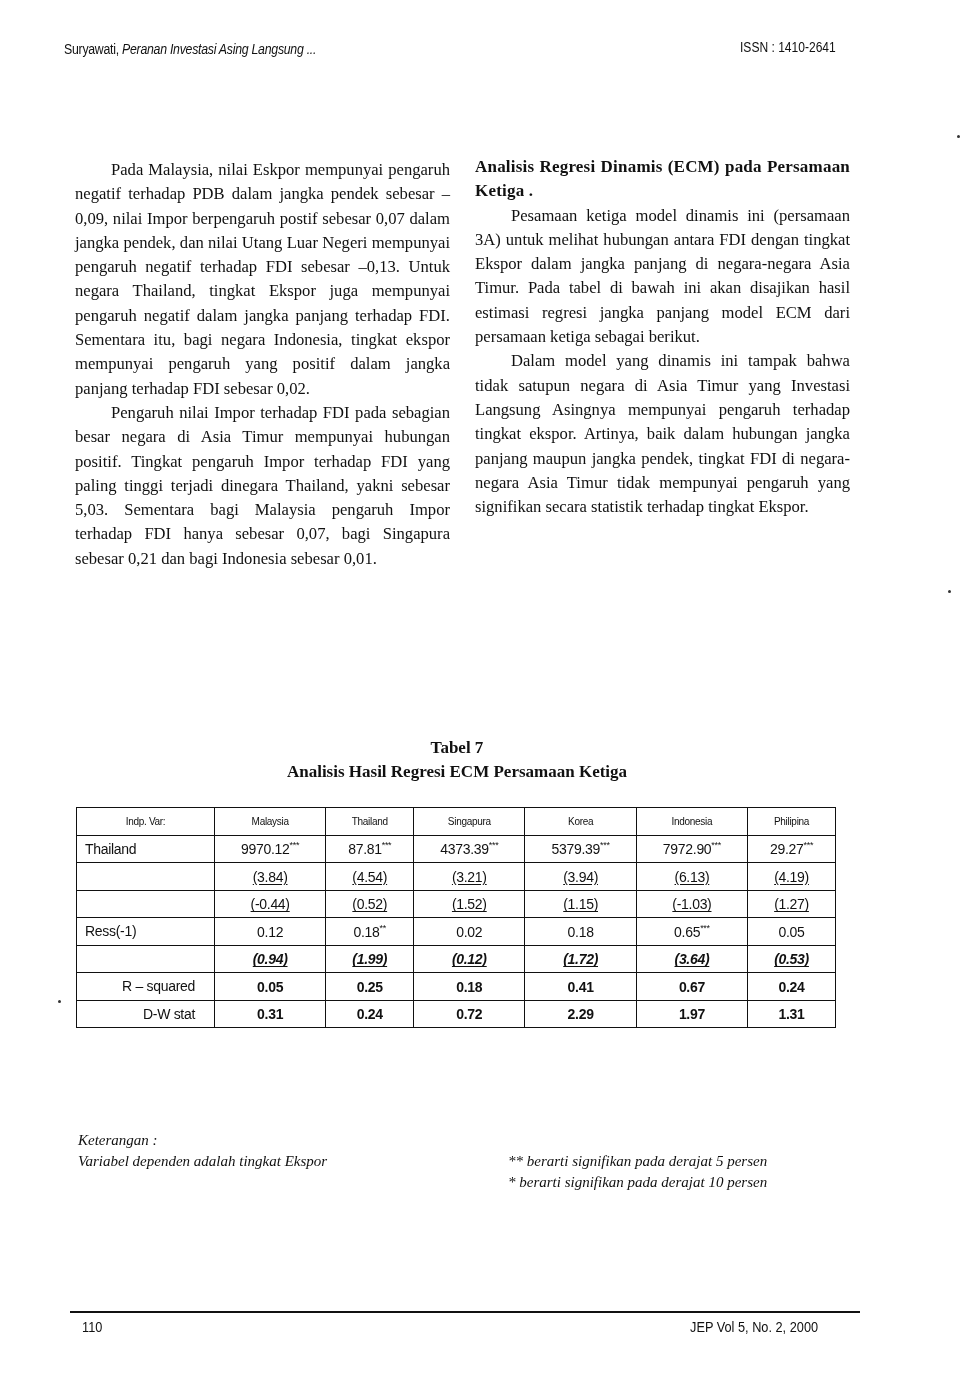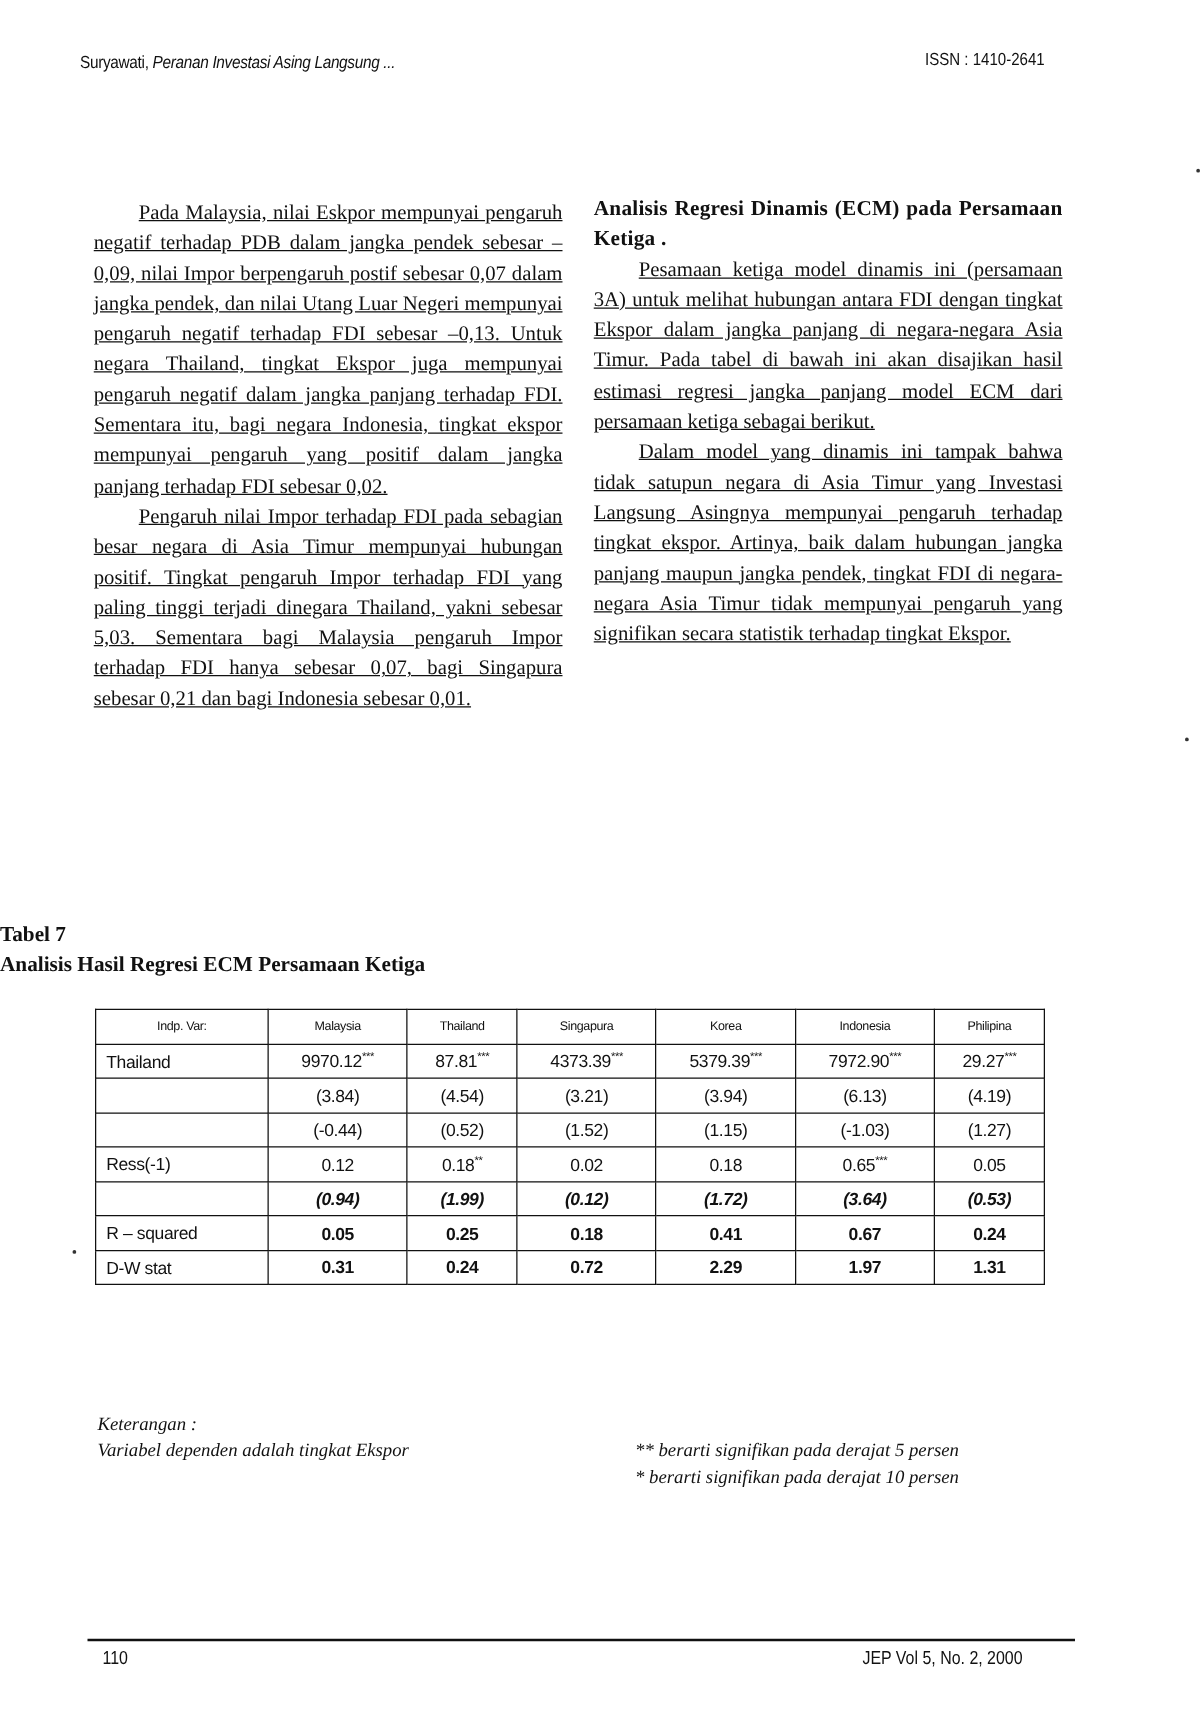--- a/index.html
+++ b/index.html
@@ -17,43 +17,43 @@
     position: absolute; left: 740px; top: 39px;
     font-family: "Liberation Sans", sans-serif; font-size: 14px;
     transform: scaleX(0.86); transform-origin: left top;
   }
   .col {
     position: absolute; top: 158px; width: 375px;
     font-size: 16.6px; line-height: 24.3px; text-align: justify;
   }
   .col-left { left: 75px; }
   .col-right { left: 475px; width: 375px; top: 155px; }
-  .col p { margin: 0; text-indent: 36px; text-decoration: underline; }
+  .col p { margin: 0; text-indent: 36px; }
   .col h3 { margin: 0; font-size: 17px; line-height: 24.3px; font-weight: bold; text-align: justify; letter-spacing: 0.2px; }
 
   .table-title {
-    position: absolute; left: 0; width: 914px; top: 736px; 
+    position: absolute; left: 0; width: 914px; top: 736px; text-align: center;
     font-weight: bold; font-size: 17px; line-height: 24px;
   }
   table.ecm {
     position: absolute; left: 76px; top: 807px; width: 760px;
     border-collapse: collapse;
     font-family: "Liberation Sans", sans-serif; font-size: 14px;
   }
   table.ecm td, table.ecm th {
     border: 1.5px solid #111; height: 26.5px; padding: 0 6px;
     text-align: center; vertical-align: middle; font-weight: normal;
     letter-spacing: -0.3px;
   }
   table.ecm th { font-size: 10px; }
   table.ecm td.lbl { text-align: left; padding-left: 8px; width: 110px; }
-  table.ecm td.lbl-r { text-align: left; padding-right: 19px; }
+  table.ecm td.lbl-r { text-align: right; padding-right: 19px; }
   table.ecm tr.italic td.val { font-style: italic; font-weight: bold; }
   table.ecm tr.bold td.val { font-weight: bold; }
-  table.ecm tr.tstat td.val { text-underline-offset: 2px; }
+  table.ecm tr.tstat td.val { text-decoration: underline; text-underline-offset: 2px; }
   table.ecm sup { font-size: 9px; }
 
   .notes {
     position: absolute; left: 78px; top: 1130px; width: 800px;
     font-style: italic; font-size: 15px; line-height: 21px;
   }
   .notes .left { position: absolute; left: 0; top: 0; width: 420px; }
   .notes .right { position: absolute; left: 430px; top: 21px; width: 370px; }
 
   .footer-rule { position: absolute; left: 70px; top: 1311px; width: 790px; height: 1.5px; background: #111; }

